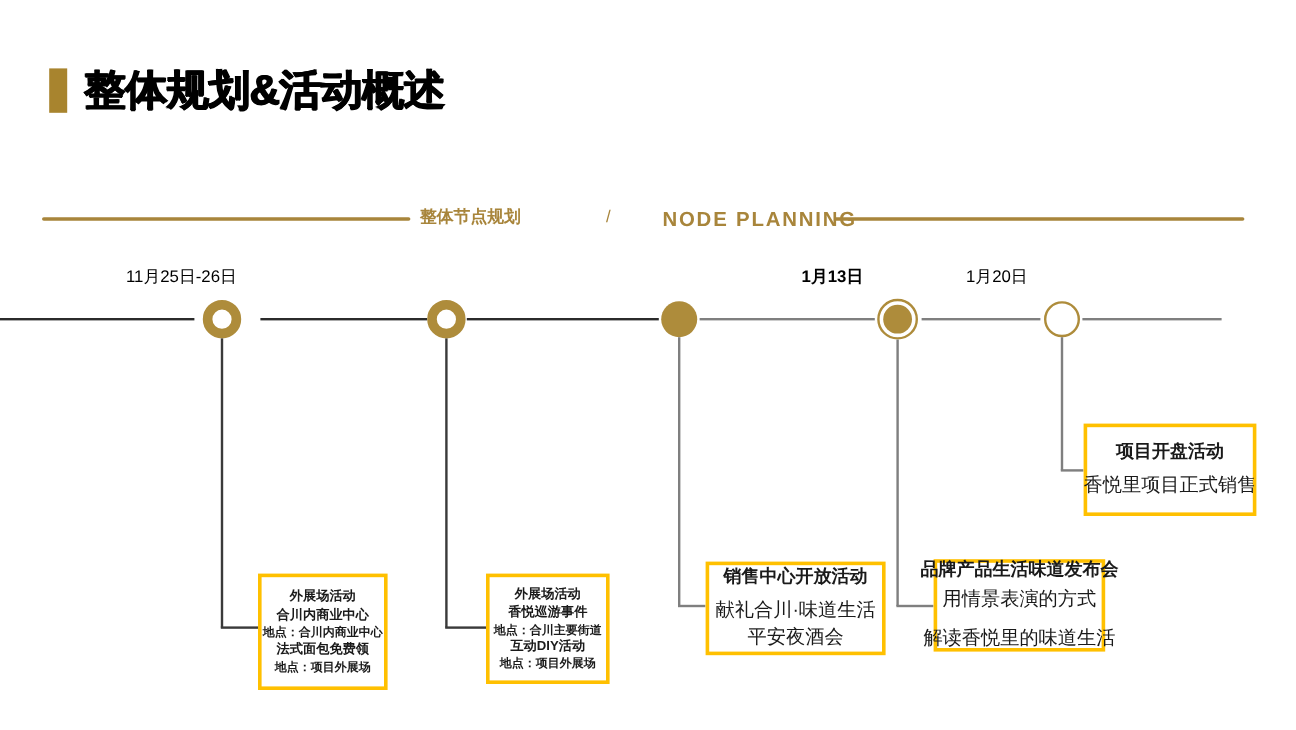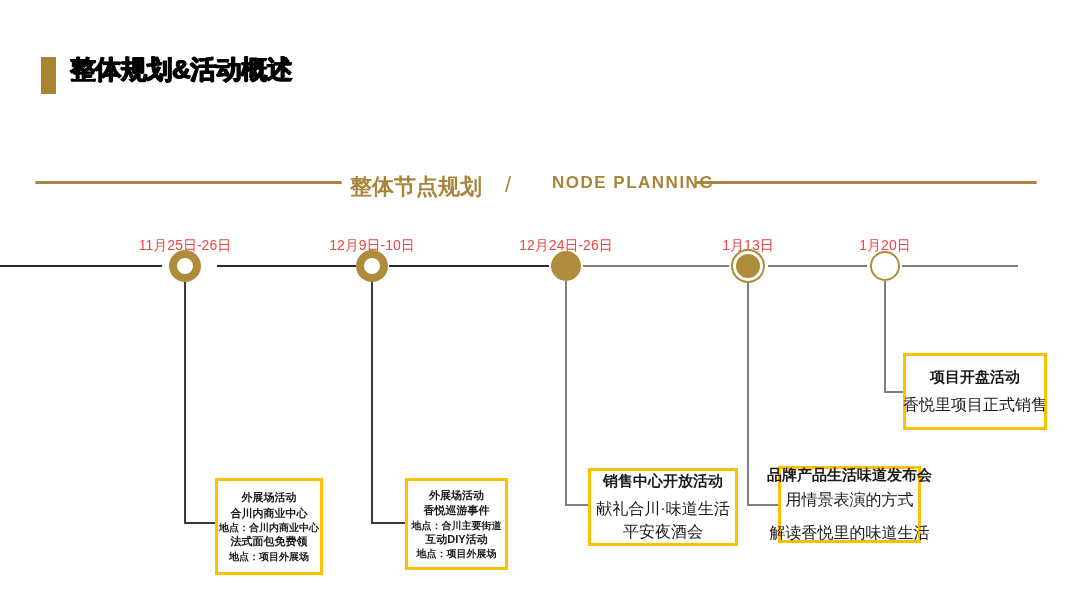--- a/index.html
+++ b/index.html
@@ -1,29 +1,29 @@
 <!DOCTYPE html>
 <html><head>
 <meta charset="utf-8">
 <style>
   html,body{margin:0;padding:0;background:#fff;}
   .slide{position:relative;width:1080px;height:608px;background:#ffffff;overflow:hidden;
          font-family:"Liberation Sans","DejaVu Sans",sans-serif;}
 
   
   .accent-bar{position:absolute;left:41px;top:57px;width:15px;height:37px;background:#a8842e;}
-  .page-title{position:absolute;left:70px;top:52px;font-size:26px;font-weight:900;color:#000;
+  .page-title{position:absolute;left:70px;top:52px;font-size:35px;font-weight:900;color:#000;
               letter-spacing:-0.5px;
               text-shadow:0.7px 0 0 #000,-0.7px 0 0 #000,0 0.5px 0 #000;}
 
   
   .divider-line{position:absolute;top:181px;height:3px;background:#a8853b;border-radius:2px;}
   .divider-line.left{left:35px;width:307px;}
   .divider-line.right{left:695px;width:342px;}
-  .divider-text{position:absolute;top:172px;font-size:22px;font-weight:700;color:#a8853b;}
+  .divider-text{position:absolute;top:172px;font-size:14px;font-weight:700;color:#a8853b;}
   .divider-cn{left:350px;}
   .divider-slash{left:505px;font-weight:400;}
   .divider-en{left:552px;letter-spacing:1.5px;font-size:17px;top:173px;}
 
   
   .tl-seg{position:absolute;top:265px;height:2px;background:#2b2b2b;}
   .tl-seg.gray{background:#7f7f7f;}
   .seg0{left:0;width:162px;}
   .seg1{left:217px;width:139px;}
   .seg2{left:389px;width:160px;}
@@ -33,23 +33,23 @@
 
   .node{position:absolute;border-radius:50%;box-sizing:border-box;}
   .node.ring{width:32px;height:32px;border:8px solid #ae8c3b;background:#fff;top:250px;}
   .node.solid{width:30px;height:30px;background:#ae8c3b;top:251px;}
   .node.solid-ring{width:34px;height:34px;border:2px solid #ae8c3b;background:#fff;top:249px;
                    display:flex;align-items:center;justify-content:center;}
   .node.solid-ring .inner{width:24px;height:24px;border-radius:50%;background:#ae8c3b;}
   .node.outline{width:30px;height:30px;border:2.5px solid #ae8c3b;background:#fff;top:251px;}
   .n1{left:169px;} .n2{left:356px;} .n3{left:551px;} .n4{left:731px;} .n5{left:870px;}
 
-  .node-date{position:absolute;top:237px;width:160px;text-align:center;
-             font-size:14px;color:#ef4444;font-weight:400;}
-  .d1{left:105px;} .d2{left:292px;} .d3{left:486px;} .d4{left:668px;} .d5{left:805px;}
+  .node-date{position:absolute;top:222px;width:160px;text-align:left;
+             font-size:14px;color:#000000;font-weight:400;}
+  .d1{left:105px;} .d2{left:292px;} .d3{left:486px;} .d4{left:668px;font-weight:bold;} .d5{left:805px;}
 
   
   .conn{position:absolute;background:#3a3a3a;}
   .conn.gray{background:#7f7f7f;}
   .c1v{left:184px;top:282px;width:1.5px;height:241px;}
   .c1h{left:184px;top:522px;width:31px;height:1.5px;}
   .c2v{left:371px;top:282px;width:1.5px;height:241px;}
   .c2h{left:371px;top:522px;width:34px;height:1.5px;}
   .c3v{left:565px;top:281px;width:1.5px;height:224px;}
   .c3h{left:565px;top:504px;width:23px;height:1.5px;}
@@ -88,22 +88,20 @@
   <div class="divider-line right"></div>
 
   <div class="tl-seg seg0"></div>
   <div class="tl-seg seg1"></div>
   <div class="tl-seg seg2"></div>
   <div class="tl-seg gray seg3"></div>
   <div class="tl-seg gray seg4"></div>
   <div class="tl-seg gray seg5"></div>
 
   <div class="node-date d1">11月25日-26日</div>
-  <div class="node-date d2">12月9日-10日</div>
-  <div class="node-date d3">12月24日-26日</div>
   <div class="node-date d4">1月13日</div>
   <div class="node-date d5">1月20日</div>
 
   <div class="node ring n1"></div>
   <div class="node ring n2"></div>
   <div class="node solid n3"></div>
   <div class="node solid-ring n4">
       <div class="inner"></div>
     </div>
   <div class="node outline n5"></div>

